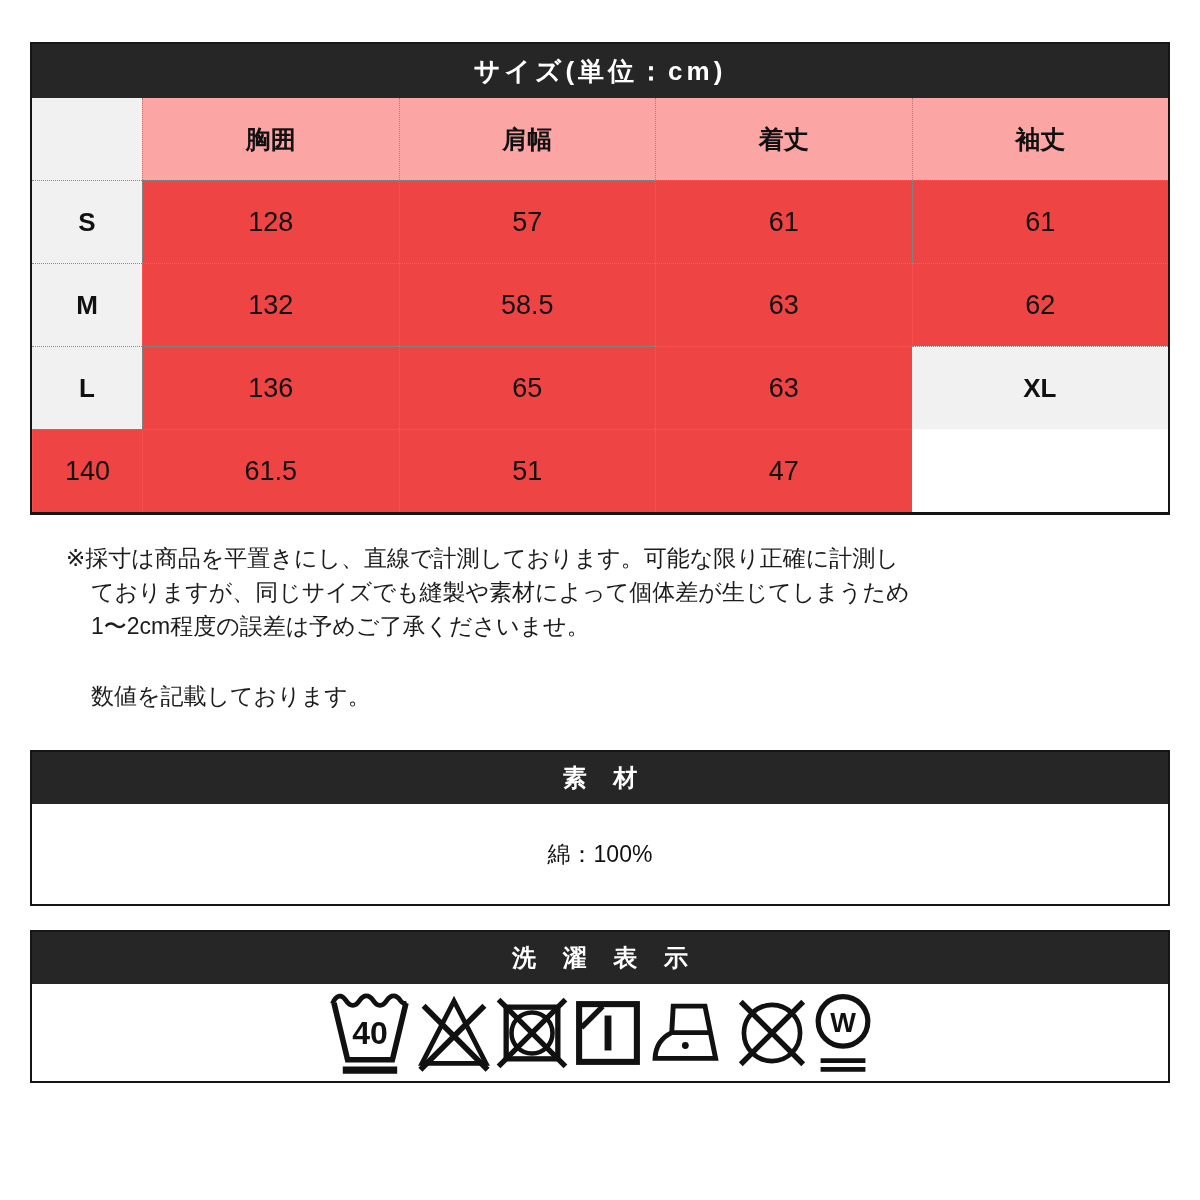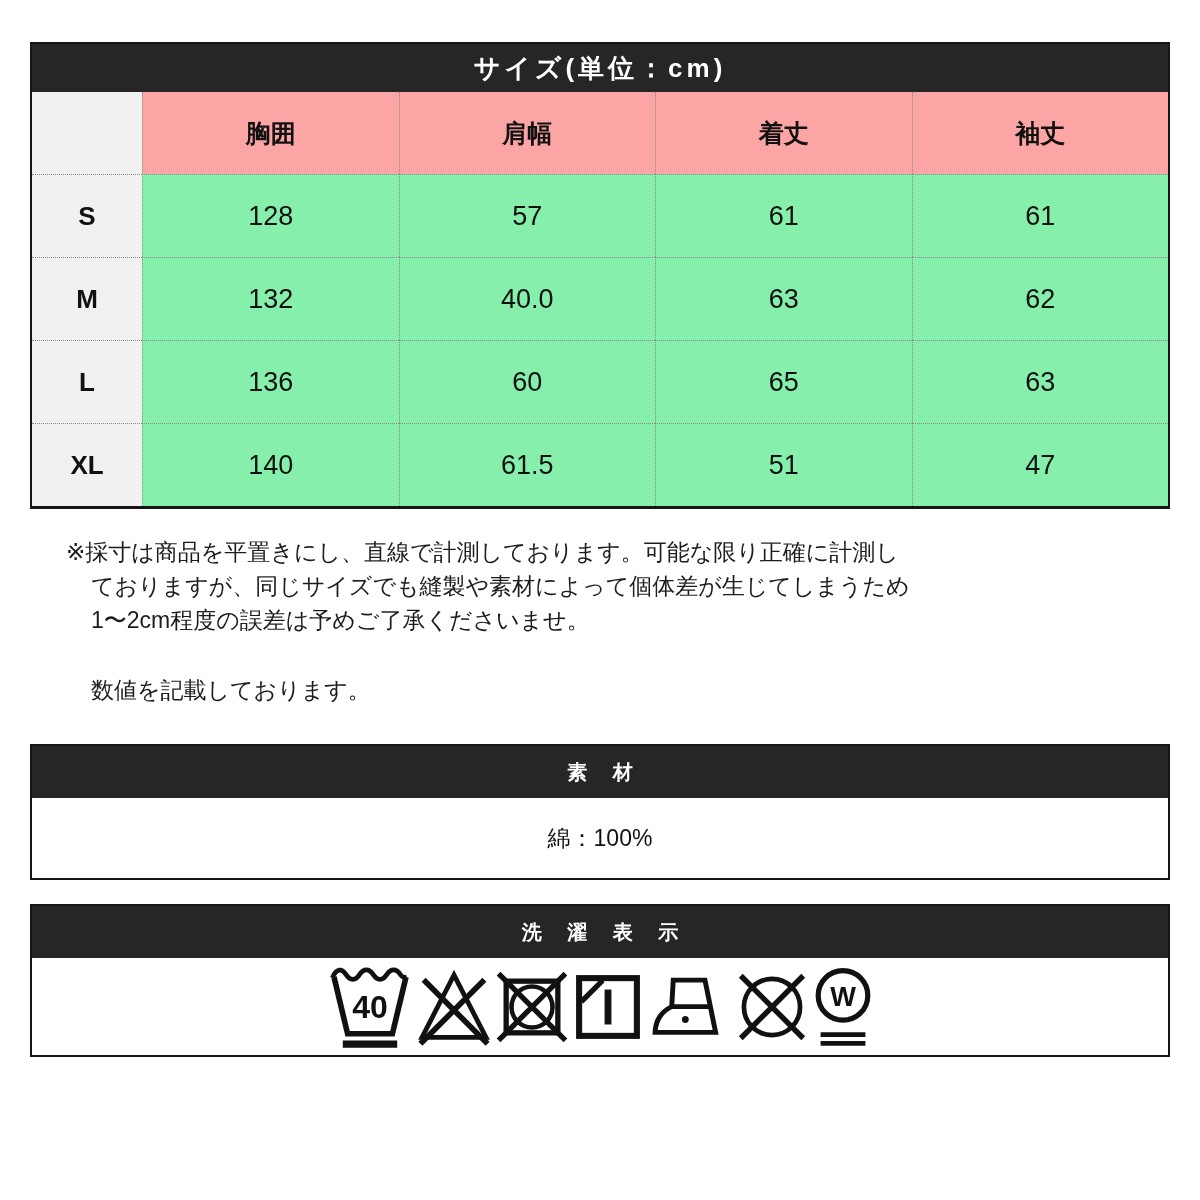--- a/index.html
+++ b/index.html
@@ -8,40 +8,40 @@
     font-family:"Liberation Sans","DejaVu Sans",sans-serif;color:#111;
   }
   .content{padding:42px 30px 0 30px;}
 
   
   .size-section{border:2px solid #151515;border-bottom-width:3px;}
   .bar{
     background:#262626;color:#ffffff;display:flex;align-items:center;justify-content:center;
     font-weight:bold;
   }
-  .size-section .bar{height:48px;font-size:26px;letter-spacing:4px;}
+  .size-section .bar{height:54px;font-size:26px;letter-spacing:4px;}
   .size-grid{display:grid;grid-template-columns:110px repeat(4,1fr);}
   .cell{
     height:82px;display:flex;align-items:center;justify-content:center;
-    background:#86efac;border-top:1px dotted #8a8a8a;border-left:1px dotted #8a8a8a;
+    background:#ef4444;border-top:1px dotted #8a8a8a;border-left:1px dotted #8a8a8a;
   }
   .cell.hd{border-top:none;background:#fca5a5;font-weight:bold;font-size:25px;}
   .cell.lb{border-left:none;background:#f1f1f1;font-weight:bold;font-size:26px;}
   .cell.num{font-size:27px;}
 
   
   .notes{margin-top:26px;padding-left:20px;}
   .note{margin:0 0 36px 16px;}
   .note-line{font-size:23px;line-height:34px;color:#1c1c1c;}
   .note-line.cont{padding-left:25px;}
 
   
   .box{border:2px solid #151515;margin-top:37px;}
-  .box .bar{height:52px;font-size:20px;letter-spacing:10px;padding-left:10px;}
-  .material-body{height:80px;display:flex;align-items:center;justify-content:center;font-size:23px;}
+  .box .bar{height:52px;font-size:24px;letter-spacing:10px;padding-left:10px;}
+  .material-body{height:100px;display:flex;align-items:center;justify-content:center;font-size:23px;}
   .box.care{margin-top:24px;}
   .care-body{height:97px;display:flex;align-items:center;justify-content:center;}
   .care-body svg{display:block;}
   .ic{stroke:#111;fill:none;}
   .ic-fill{fill:#111;stroke:none;}
   svg text{fill:#111;font-family:"Liberation Sans","DejaVu Sans",sans-serif;}
 </style>
 </head>
 <body>
 
@@ -58,27 +58,26 @@
       <div class="cell hd">袖丈</div>
 
       <div class="cell lb">S</div>
       <div class="cell num">128</div>
       <div class="cell num">57</div>
       <div class="cell num">61</div>
       <div class="cell num">61</div>
 
       <div class="cell lb">M</div>
       <div class="cell num">132</div>
-      <div class="cell num">40.0</div>
+      <div class="cell num">58.5</div>
       <div class="cell num">63</div>
       <div class="cell num">62</div>
 
       <div class="cell lb">L</div>
       <div class="cell num">136</div>
-      <div class="cell num">60</div>
       <div class="cell num">65</div>
       <div class="cell num">63</div>
 
       <div class="cell lb">XL</div>
       <div class="cell num">140</div>
       <div class="cell num">61.5</div>
       <div class="cell num">51</div>
       <div class="cell num">47</div>
     </div>
   </div>

